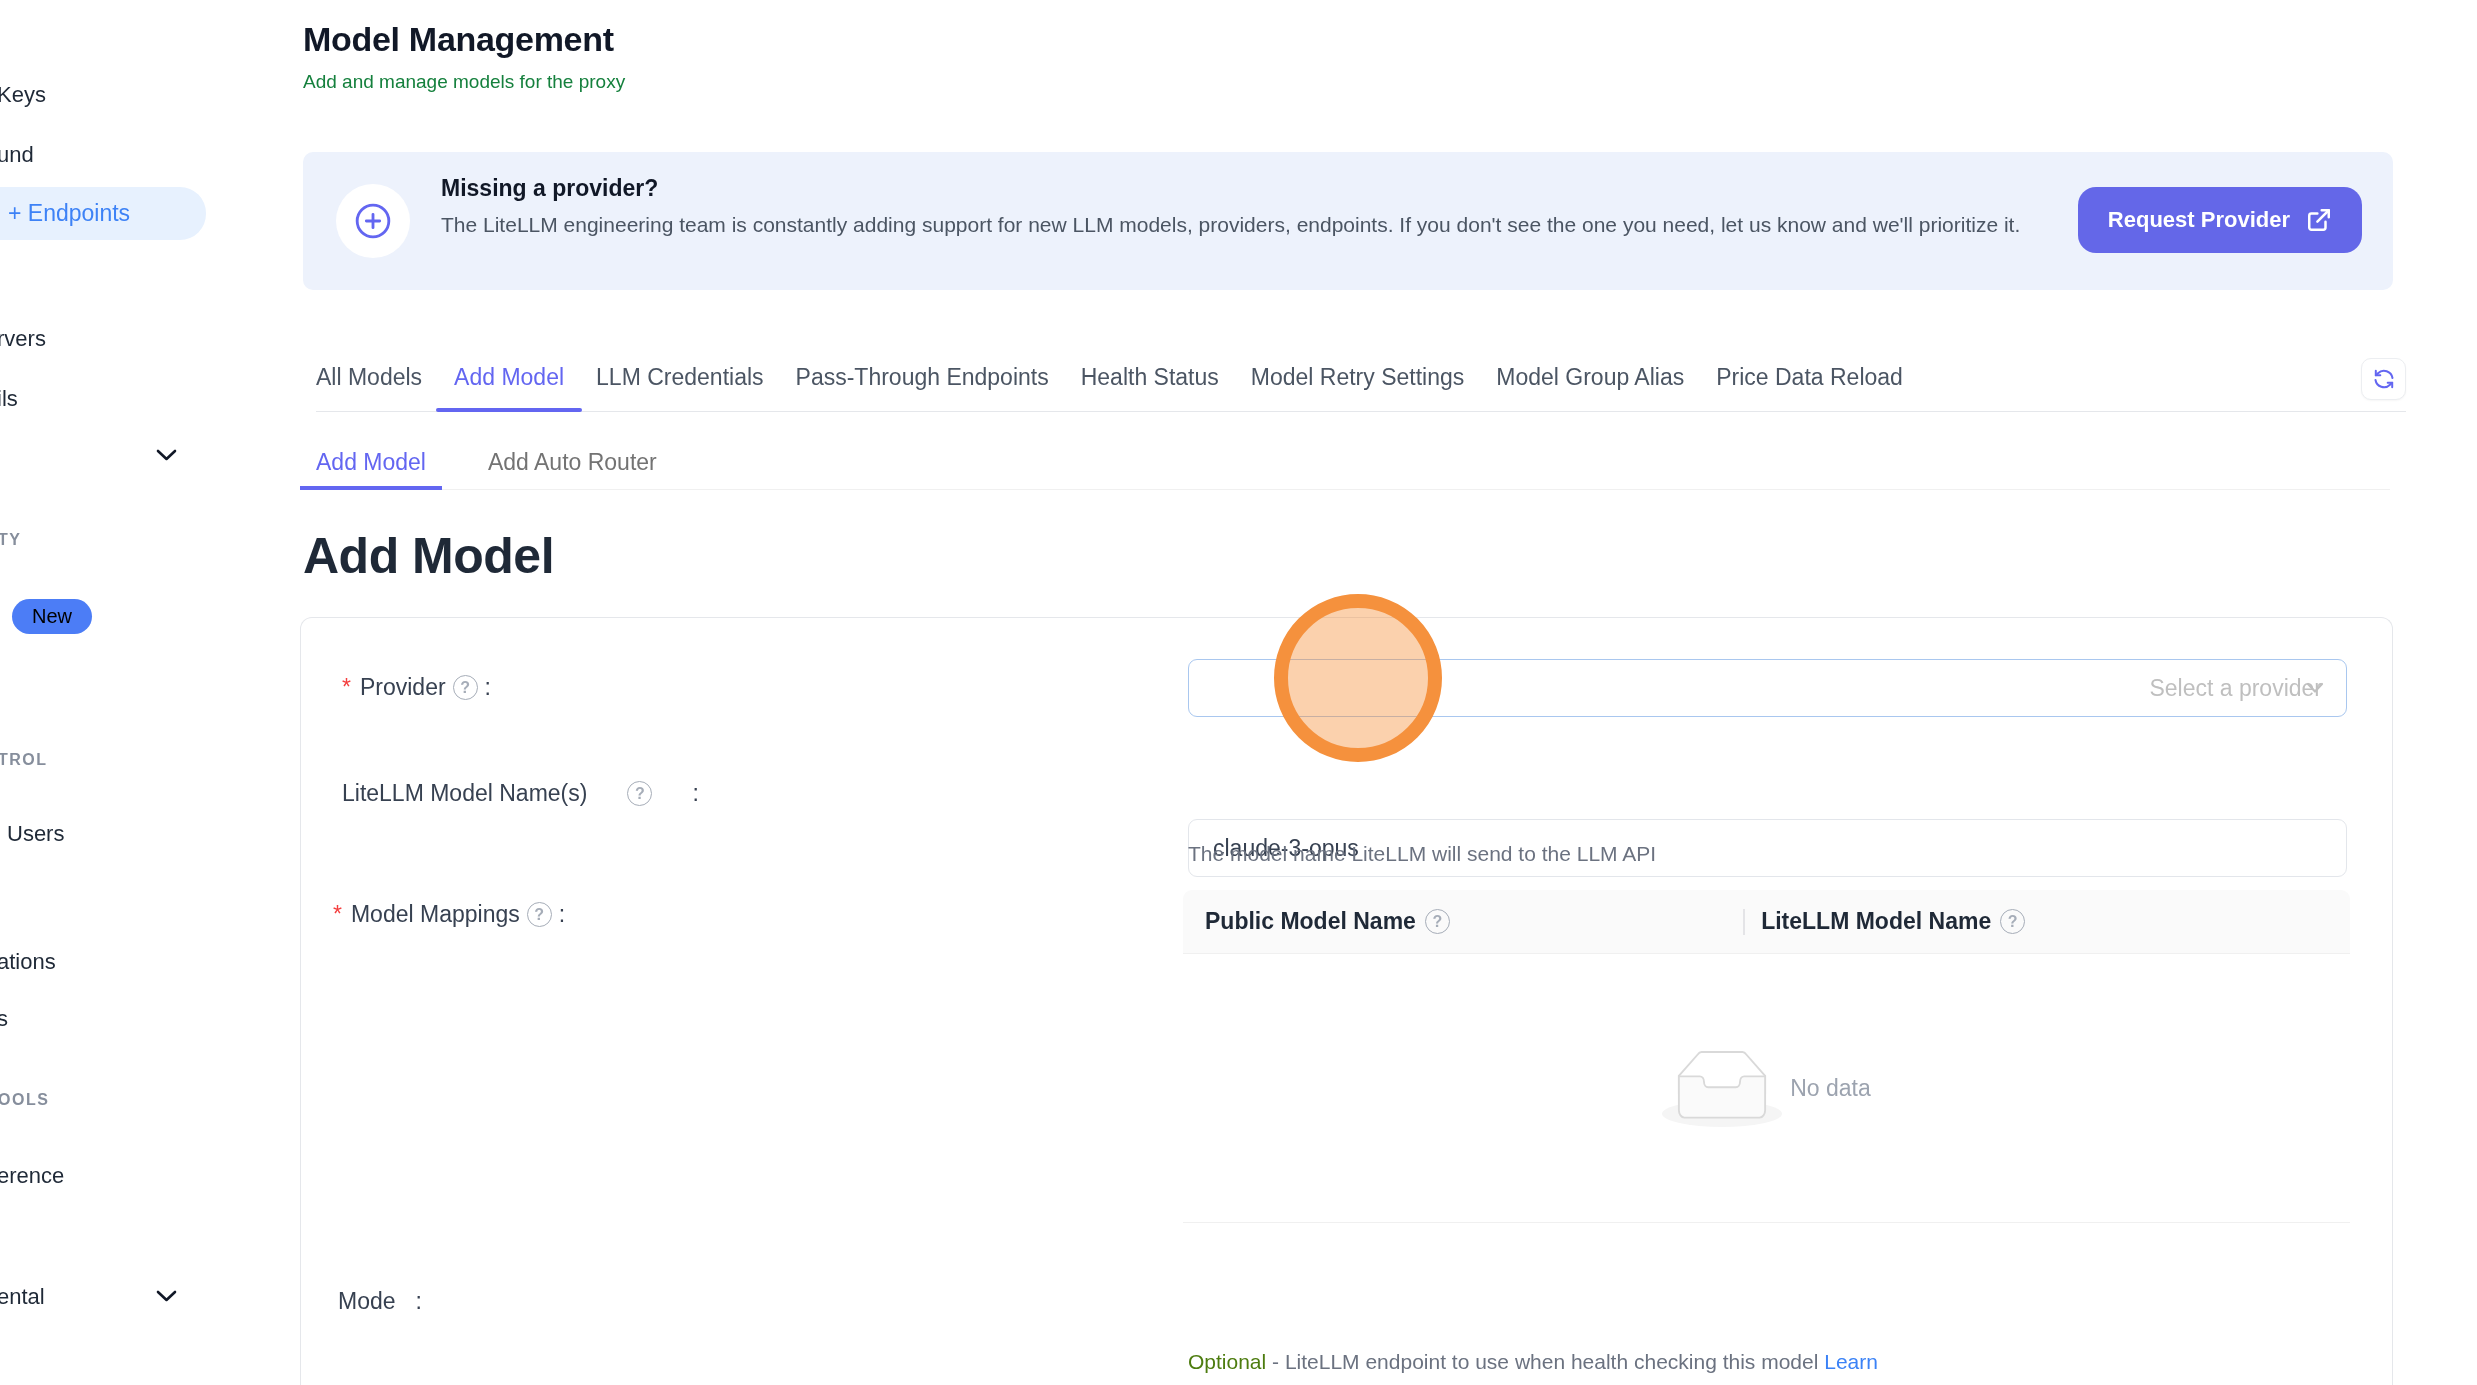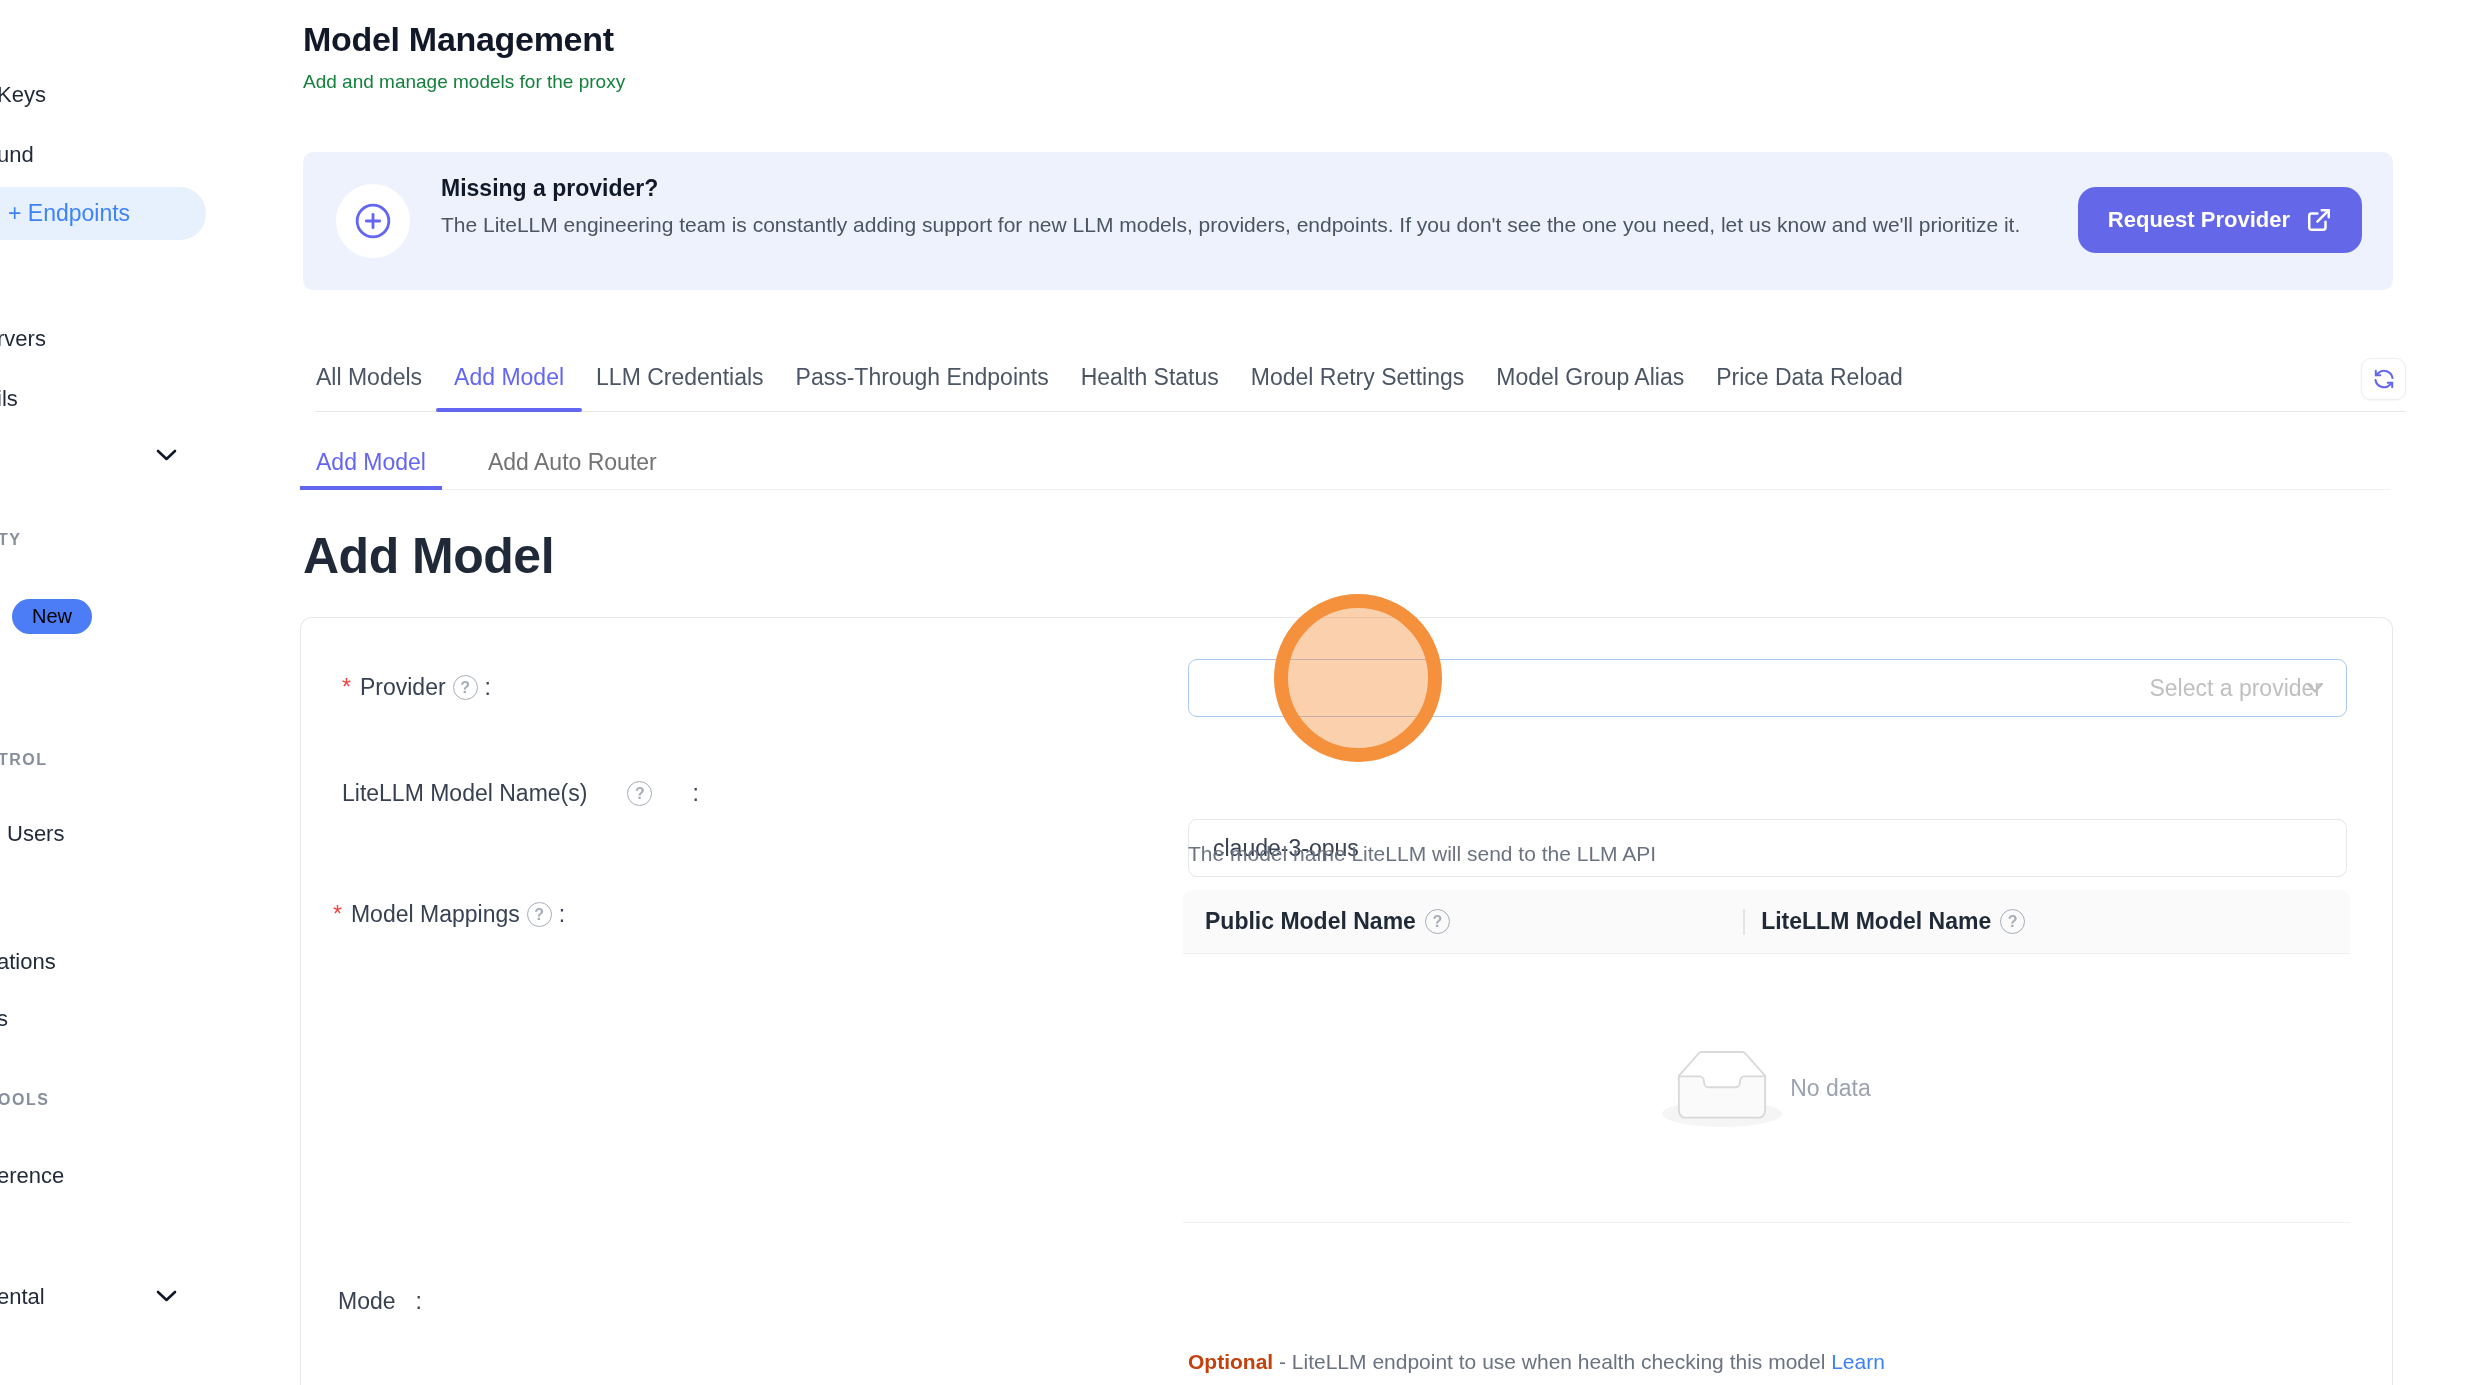--- a/index.html
+++ b/index.html
@@ -79,21 +79,21 @@
   .map-col.c1{width:48%;padding-left:22px;}
   .map-col.c2{padding-left:18px;position:relative;flex:1;}
   .map-col.c2::before{content:"";position:absolute;left:0;top:-13px;width:1.5px;height:26px;background:#e4e4e7;top:50%;transform:translateY(-50%);}
   .map-body{height:268px;display:flex;align-items:center;justify-content:center;gap:8px;}
   .nodata{font-size:23px;color:var(--faint);}
 
   
   .click-circle{width:168px;height:168px;border:14px solid #f5913d;border-radius:50%;
     background:rgba(245,140,50,.40);z-index:6;pointer-events:none;}
 
-  .helper2 b{color:#c2410c;font-weight:700;}
+  .helper2 b{color:#4d7c0f;font-weight:400;}
   .learn{color:var(--link);}
 </style>
 </head>
 <body>
 
 <div id="page">
 
   <nav class="abs" style="left:0;top:0;width:212px;height:1385px;">
     <div class="abs side-item" style="left:-3px;top:82px;">Keys</div>
     <div class="abs side-item" style="left:-3px;top:142px;">und</div>

